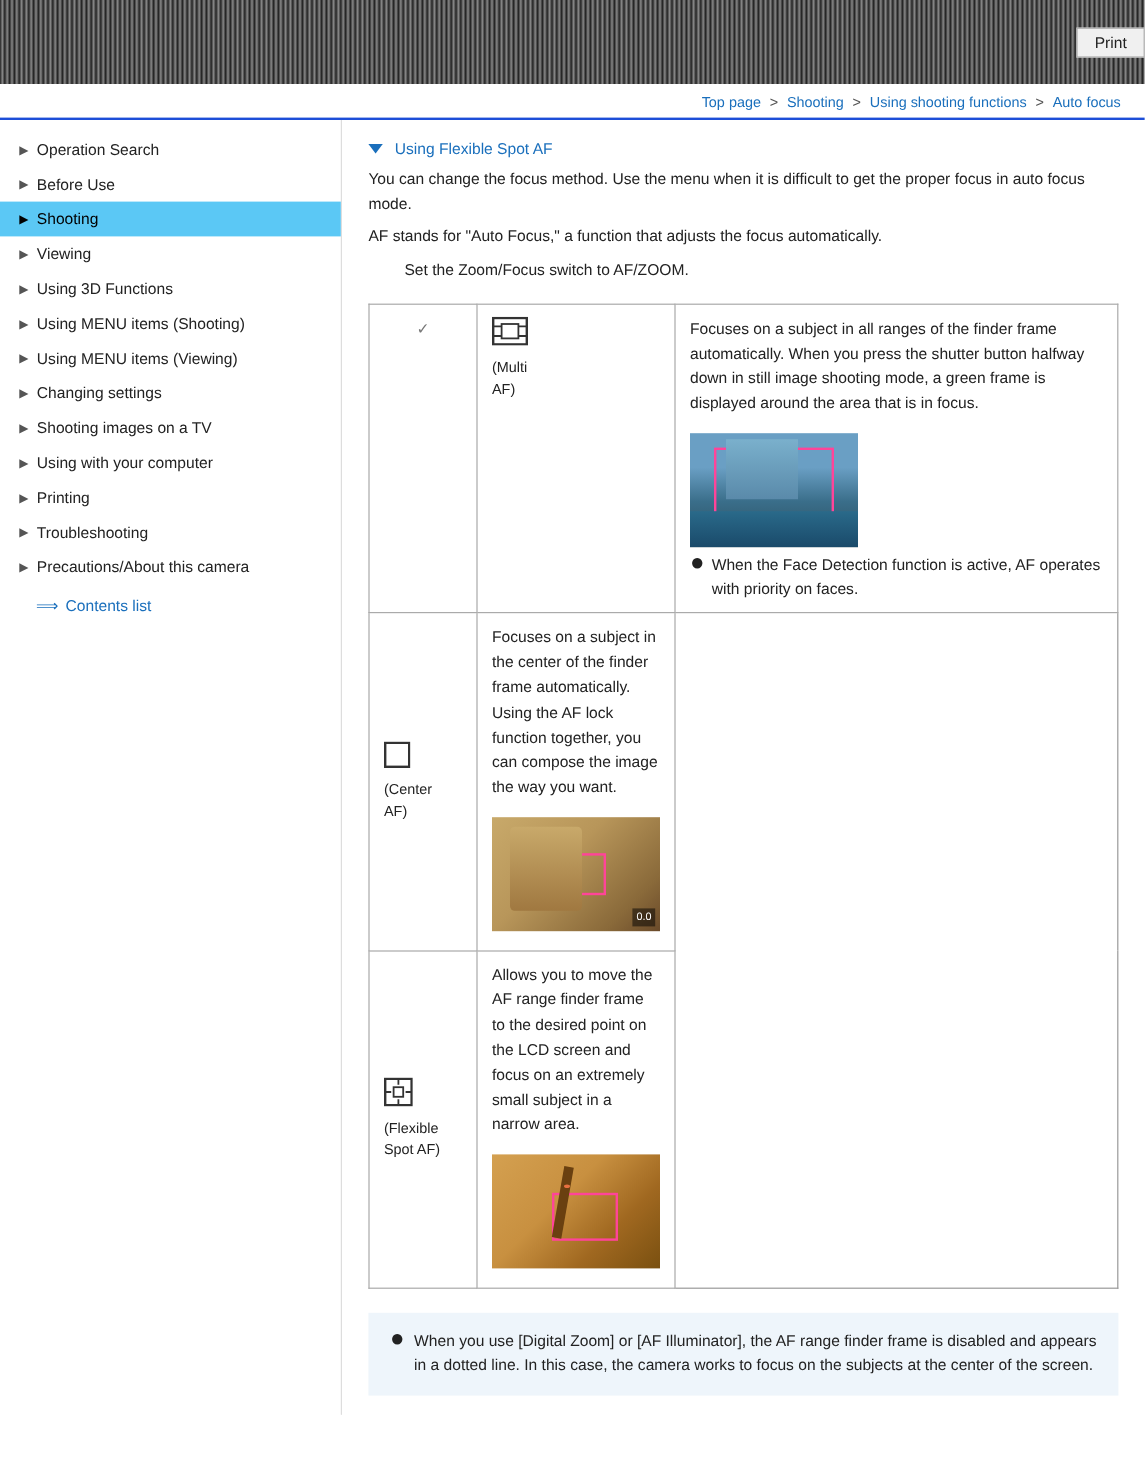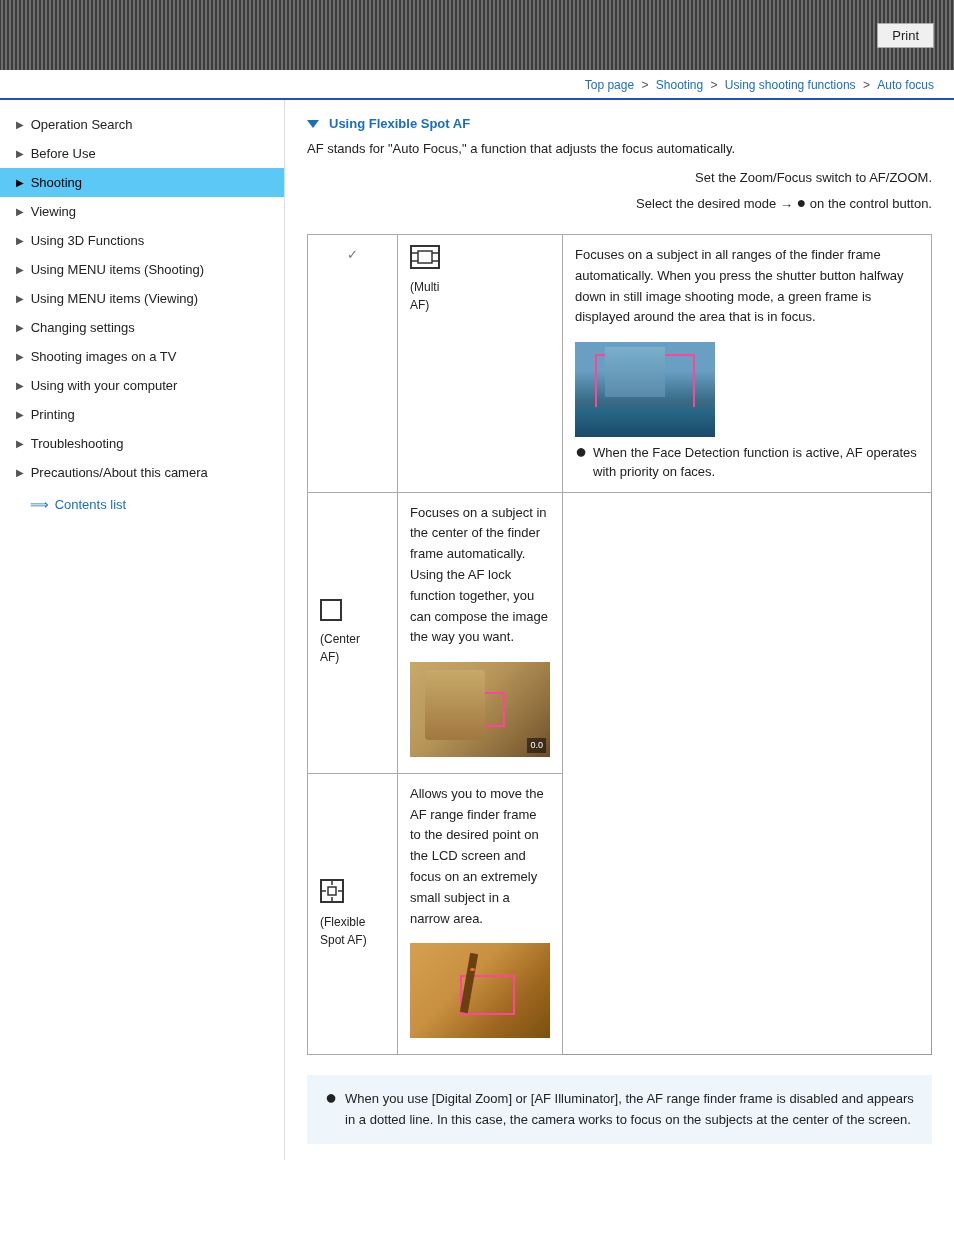--- a/index.html
+++ b/index.html
@@ -17,21 +17,21 @@
       width: 100%;
       height: 70px;
       background: repeating-linear-gradient(
         90deg,
         #222 0px, #888 2px, #222 4px
       );
       position: relative;
       display: flex;
       align-items: center;
       justify-content: flex-end;
-      padding-right: 20px;
+      padding-right: 0;
     }
     .print-button {
       background: #f0f0f0;
       border: 1px solid #aaa;
       padding: 4px 14px;
       font-size: 13px;
       cursor: pointer;
       color: #222;
     }
 
@@ -101,21 +101,21 @@
     
     .content-area {
       flex: 1;
       padding: 16px 22px;
     }
 
     
     .section-title {
       color: #1a6fbc;
       font-size: 13px;
-      font-weight: bold;
+      font-weight: normal;
       margin-bottom: 8px;
       display: flex;
       align-items: center;
       gap: 6px;
     }
     .triangle-down {
       display: inline-block;
       width: 0; height: 0;
       border-left: 6px solid transparent;
       border-right: 6px solid transparent;
@@ -126,21 +126,20 @@
     
     .body-text {
       font-size: 13px;
       line-height: 1.6;
       margin-bottom: 6px;
     }
     .indent-text {
       padding-left: 30px;
       font-size: 13px;
       line-height: 1.8;
-      text-align: right;
     }
 
     
     .af-table {
       width: 100%;
       border-collapse: collapse;
       margin-top: 16px;
       border: 1px solid #999;
     }
     .af-table td {
@@ -308,29 +307,24 @@
     </a>
   </nav>
 
   <div class="content-area">
 
     <div class="section-title">
       <span class="triangle-down"></span>
       <span>Using Flexible Spot AF</span>
     </div>
 
+    <p class="body-text">You can change the focus method. Use the menu when it is difficult to get the proper focus in auto focus mode.</p>
     <p class="body-text">AF stands for "Auto Focus," a function that adjusts the focus automatically.</p>
 
     <p class="indent-text">Set the Zoom/Focus switch to AF/ZOOM.</p>
-    <p class="indent-text">
-      <span>Select the desired mode</span>
-      <span> → </span>
-      <span style="font-size:16px;">●</span>
-      <span>on the control button.</span>
-    </p>
 
     <table class="af-table">
 
       <tbody>
           <tr>
         <td class="checkmark-cell">✓</td>
         <td class="af-icon-cell">
           
           <svg width="30" height="24" viewBox="0 0 30 24">
             <rect x="1" y="1" width="28" height="22" fill="none" stroke="#333" stroke-width="2"></rect>

